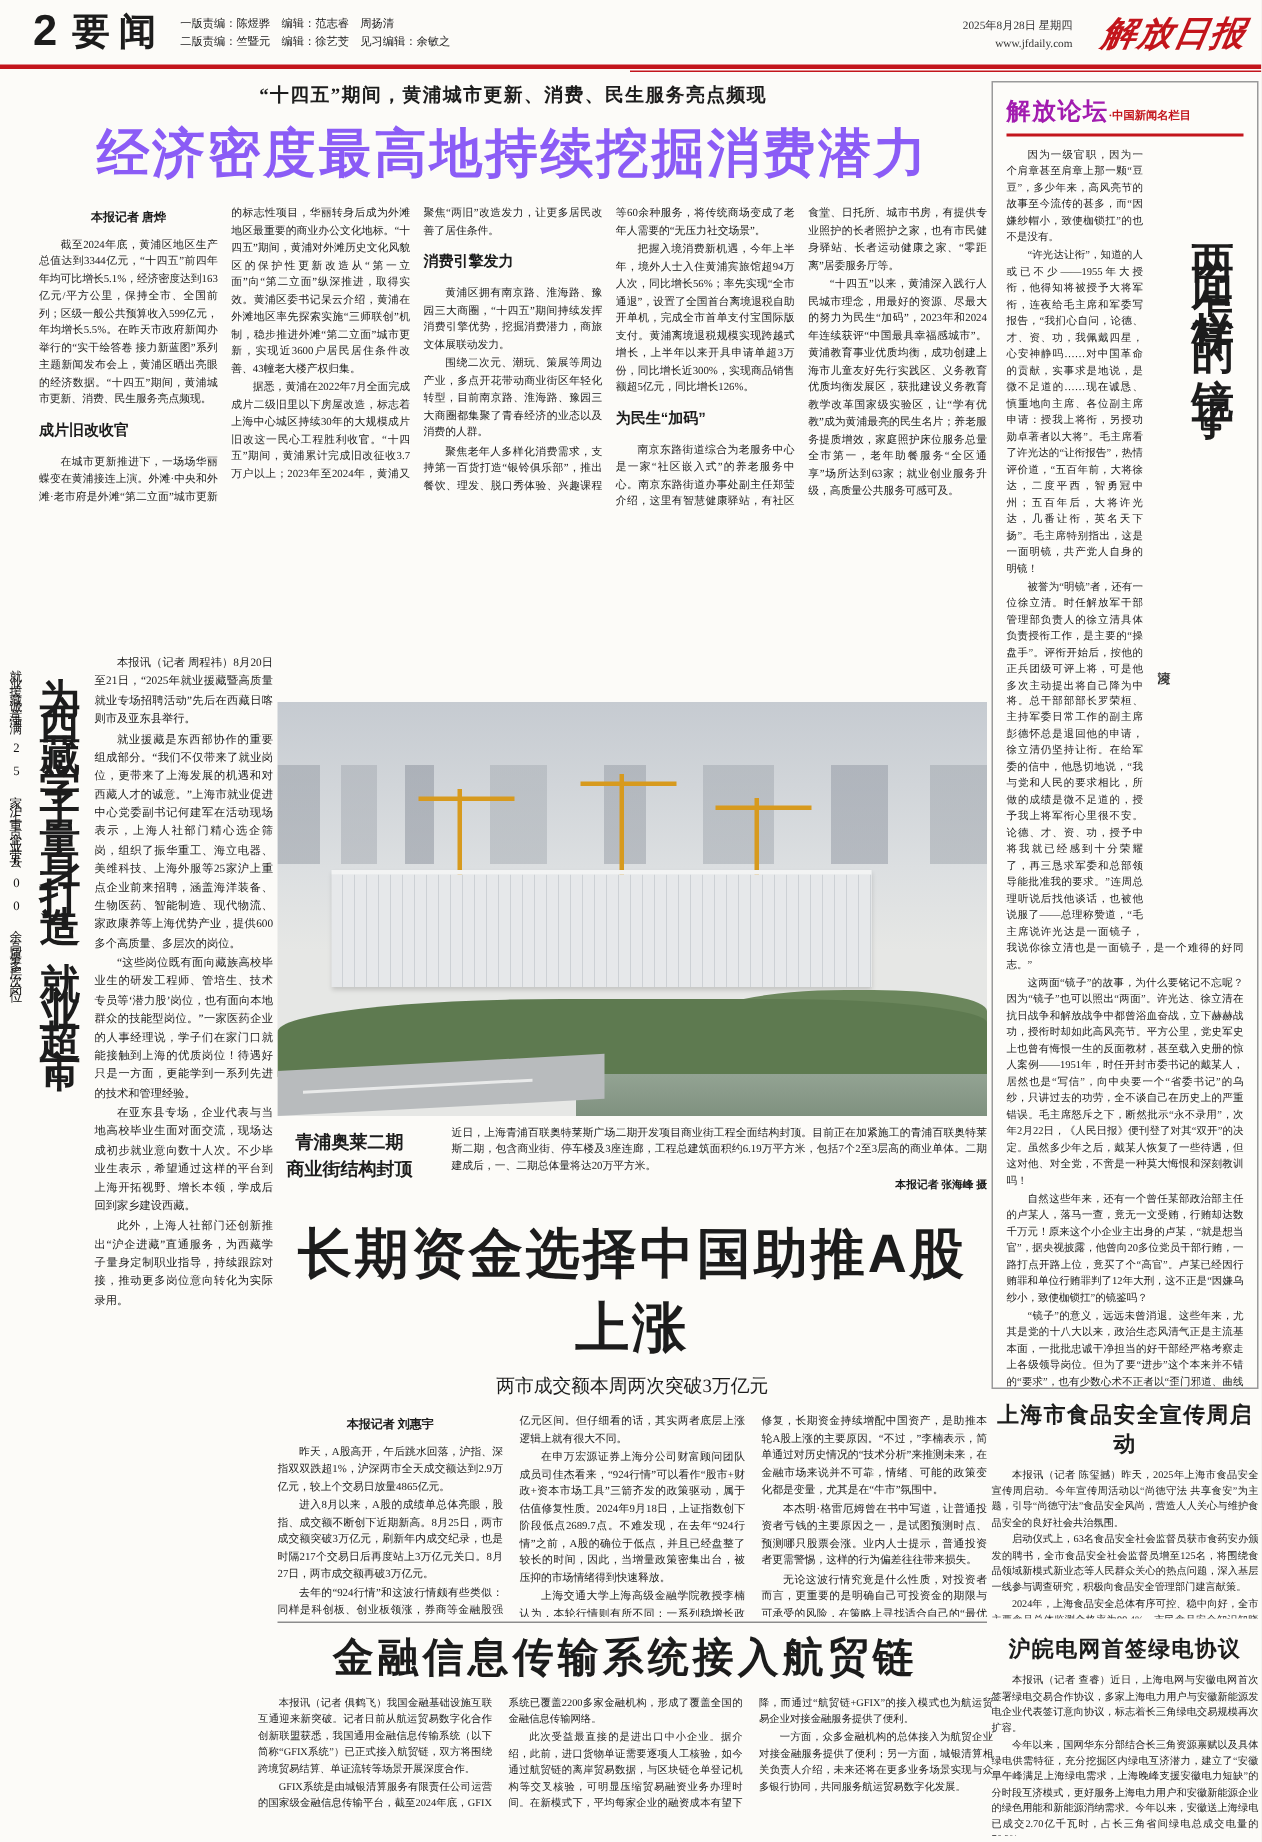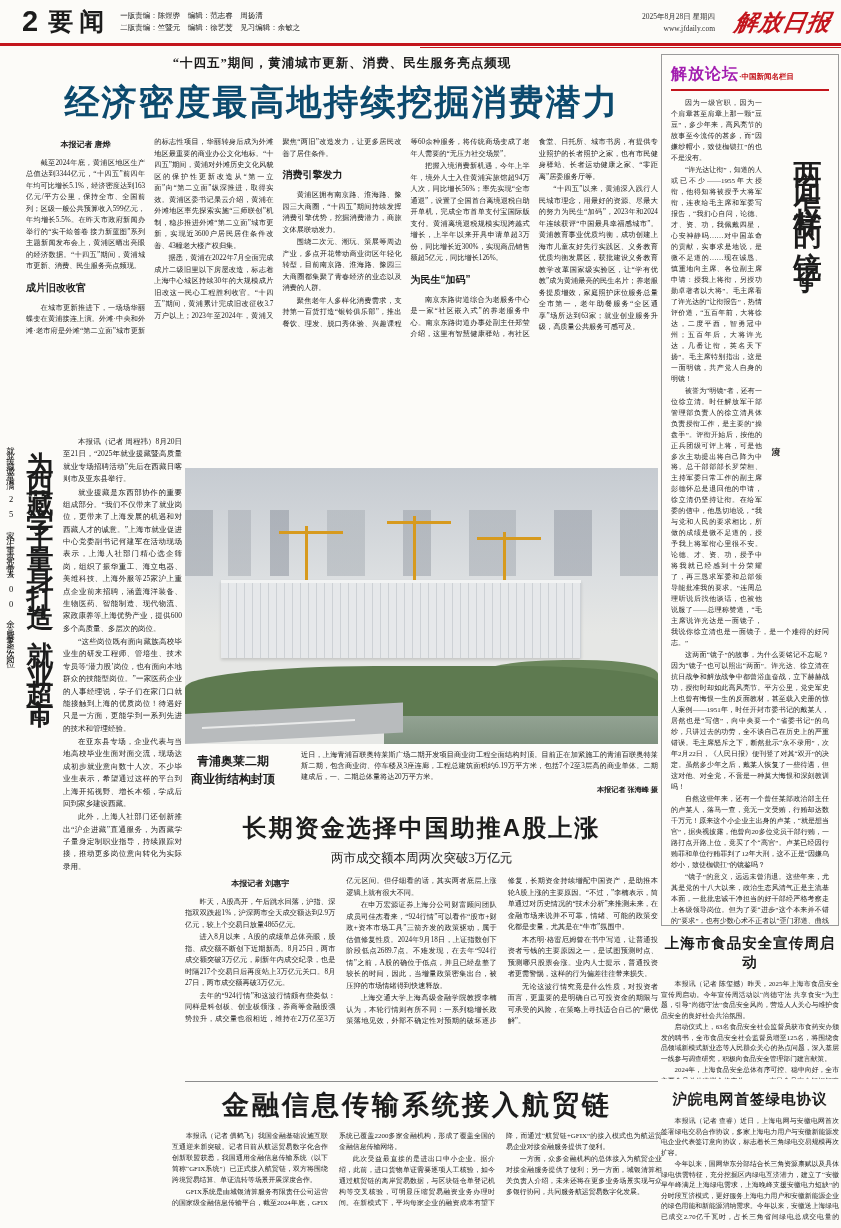--- a/index.html
+++ b/index.html
@@ -15,21 +15,21 @@
   .credits { font-size:7.5px; line-height:1.65; color:#222; padding-top:5px; }
   .hdr-right { position:absolute; right:0; top:2px; display:flex; align-items:center; gap:20px; }
   .dateblock { text-align:right; font-size:7.5px; line-height:1.6; color:#333; }
   .masthead { font-size:23px; font-weight:bold; color:#c3151c; font-style:italic; transform:skewX(-10deg); letter-spacing:1px; }
   .red-rule { position:absolute; left:0; right:0; top:43px; height:3px; background:#c3151c; }
   .red-rule-thin { position:absolute; left:420px; right:0; top:47px; height:1px; background:#c3151c; }
 
   
   .main-art { position:absolute; left:26px; top:52px; width:632px; height:392px; }
   .kicker { text-align:center; font-size:12.5px; font-weight:bold; letter-spacing:1px; margin:3px 0 7px; }
-  .main-headline { text-align:center; font-family:"Liberation Sans",sans-serif; font-size:35px; font-weight:900; color:#0c4a6e; letter-spacing:2px; margin-bottom:11px; }
+  .main-headline { text-align:center; font-family:"Liberation Sans",sans-serif; font-size:35px; font-weight:900; color:#8b5cf6; letter-spacing:2px; margin-bottom:11px; }
   .cols-5 { column-count:5; column-gap:9px; font-size:7.2px; line-height:1.6; text-align:justify; height:300px; overflow:hidden; }
   .cols-3 { column-count:3; column-gap:11px; font-size:7.2px; line-height:1.6; text-align:justify; overflow:hidden; }
   .body-p { margin:0 0 1px; text-indent:2em; }
   .subhead { font-family:"Liberation Sans",sans-serif; font-weight:bold; font-size:10px; margin:7px 0; }
   .byline { text-align:center; font-weight:bold; font-size:8px; margin:2px 0 6px; }
 
   
   .forum { position:absolute; left:661px; top:54px; width:178px; height:872px; border:1px solid #9a9a9a; background:#fdfcf9; padding:7px 9px; overflow:hidden; }
   .forum-head { border-bottom:2px solid #c3151c; padding:2px 0 4px; margin-bottom:7px; }
   .forum-brand { color:#a21caf; font-family:"Liberation Sans",sans-serif; font-weight:900; font-size:16px; letter-spacing:1px; }
@@ -60,21 +60,21 @@
   .ph-road::after { content:""; position:absolute; left:8%; top:45%; width:70%; height:2px; background:#e9eaea; }
 
   
   .caption-row { position:absolute; left:185px; top:750px; width:473px; display:flex; gap:20px; }
   .caption-label { width:96px; font-family:"Liberation Sans",sans-serif; font-weight:bold; font-size:12px; line-height:1.5; text-align:center; padding-top:2px; }
   .caption-text { flex:1; font-size:7.2px; line-height:1.55; text-align:justify; }
   .caption-credit { text-align:right; font-size:7.2px; font-weight:bold; margin-top:2px; }
 
   
   .stock { position:absolute; left:185px; top:812px; width:473px; height:266px; overflow:hidden; }
-  .stock-headline { text-align:center; font-family:"Liberation Sans",sans-serif; font-size:24px; font-weight:900; letter-spacing:2px; }
+  .stock-headline { text-align:center; font-family:"Liberation Sans",sans-serif; font-size:36px; font-weight:900; letter-spacing:2px; }
   .stock-sub { text-align:center; font-size:12.5px; margin:6px 0 9px; }
   .stock .cols-3 { height:198px; }
 
   
   .div-hr { position:absolute; left:185px; width:473px; top:1081px; border-top:1px solid #8c8c8c; }
   .finance { position:absolute; left:172px; top:1087px; width:490px; height:137px; overflow:hidden; }
   .finance-headline { text-align:center; font-family:"Liberation Sans",sans-serif; font-size:27px; font-weight:900; letter-spacing:3px; margin-bottom:7px; }
   .finance .cols-3 { height:94px; font-size:6.9px; }
 
   

